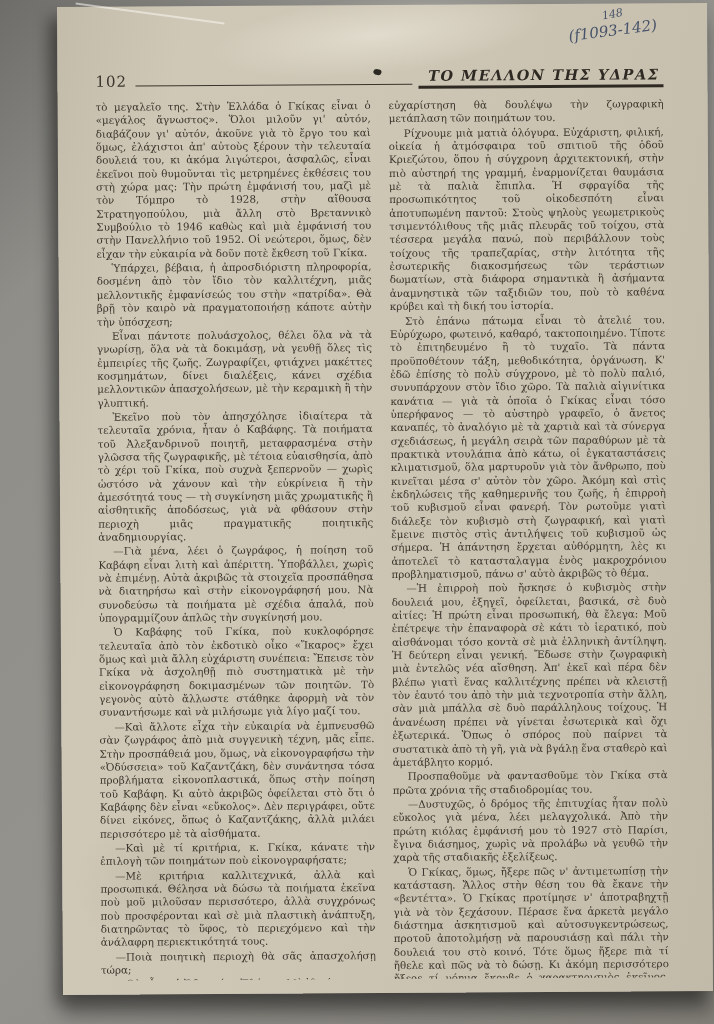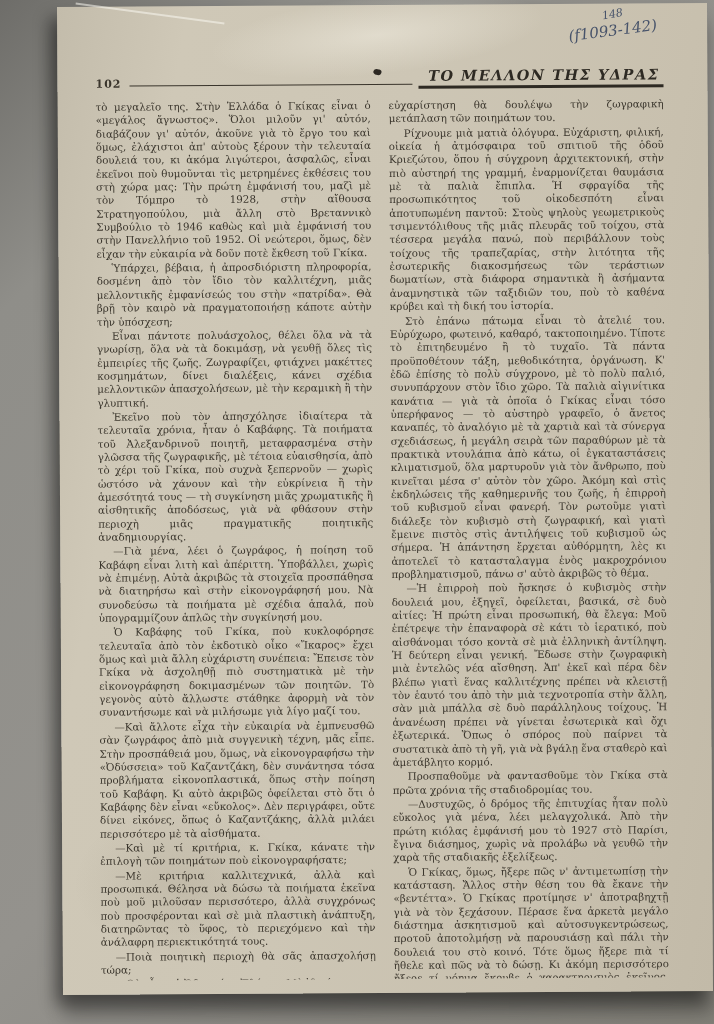--- a/index.html
+++ b/index.html
@@ -29,23 +29,22 @@
     pointer-events:none;
   }
   .content{
     position:absolute;left:38px;right:44px;top:62px;bottom:30px;
     color:#3a352c;
   }
   .header-row{
     display:flex;align-items:flex-end;height:22px;margin-bottom:10px;position:relative;
   }
   .page-number{
-    font-size:11px;letter-spacing:1px;color:#3a352c;padding-right:8px;line-height:1;
+    font-size:15px;letter-spacing:1px;color:#3a352c;padding-right:8px;line-height:1;
     padding-bottom:1px;
-    font-weight:bold;
   }
   .header-rule{
     flex:1;height:1.4px;background:#3a352c;margin:0 6px 4px 0;
   }
   .ink-mark{
     position:absolute;left:49%;top:2px;width:8px;height:6px;background:#2c2822;
     border-radius:60% 40% 55% 45%;transform:rotate(20deg);
   }
   .header-title{
     font-size:14.5px;font-weight:bold;letter-spacing:1.5px;color:#2e2a23;

